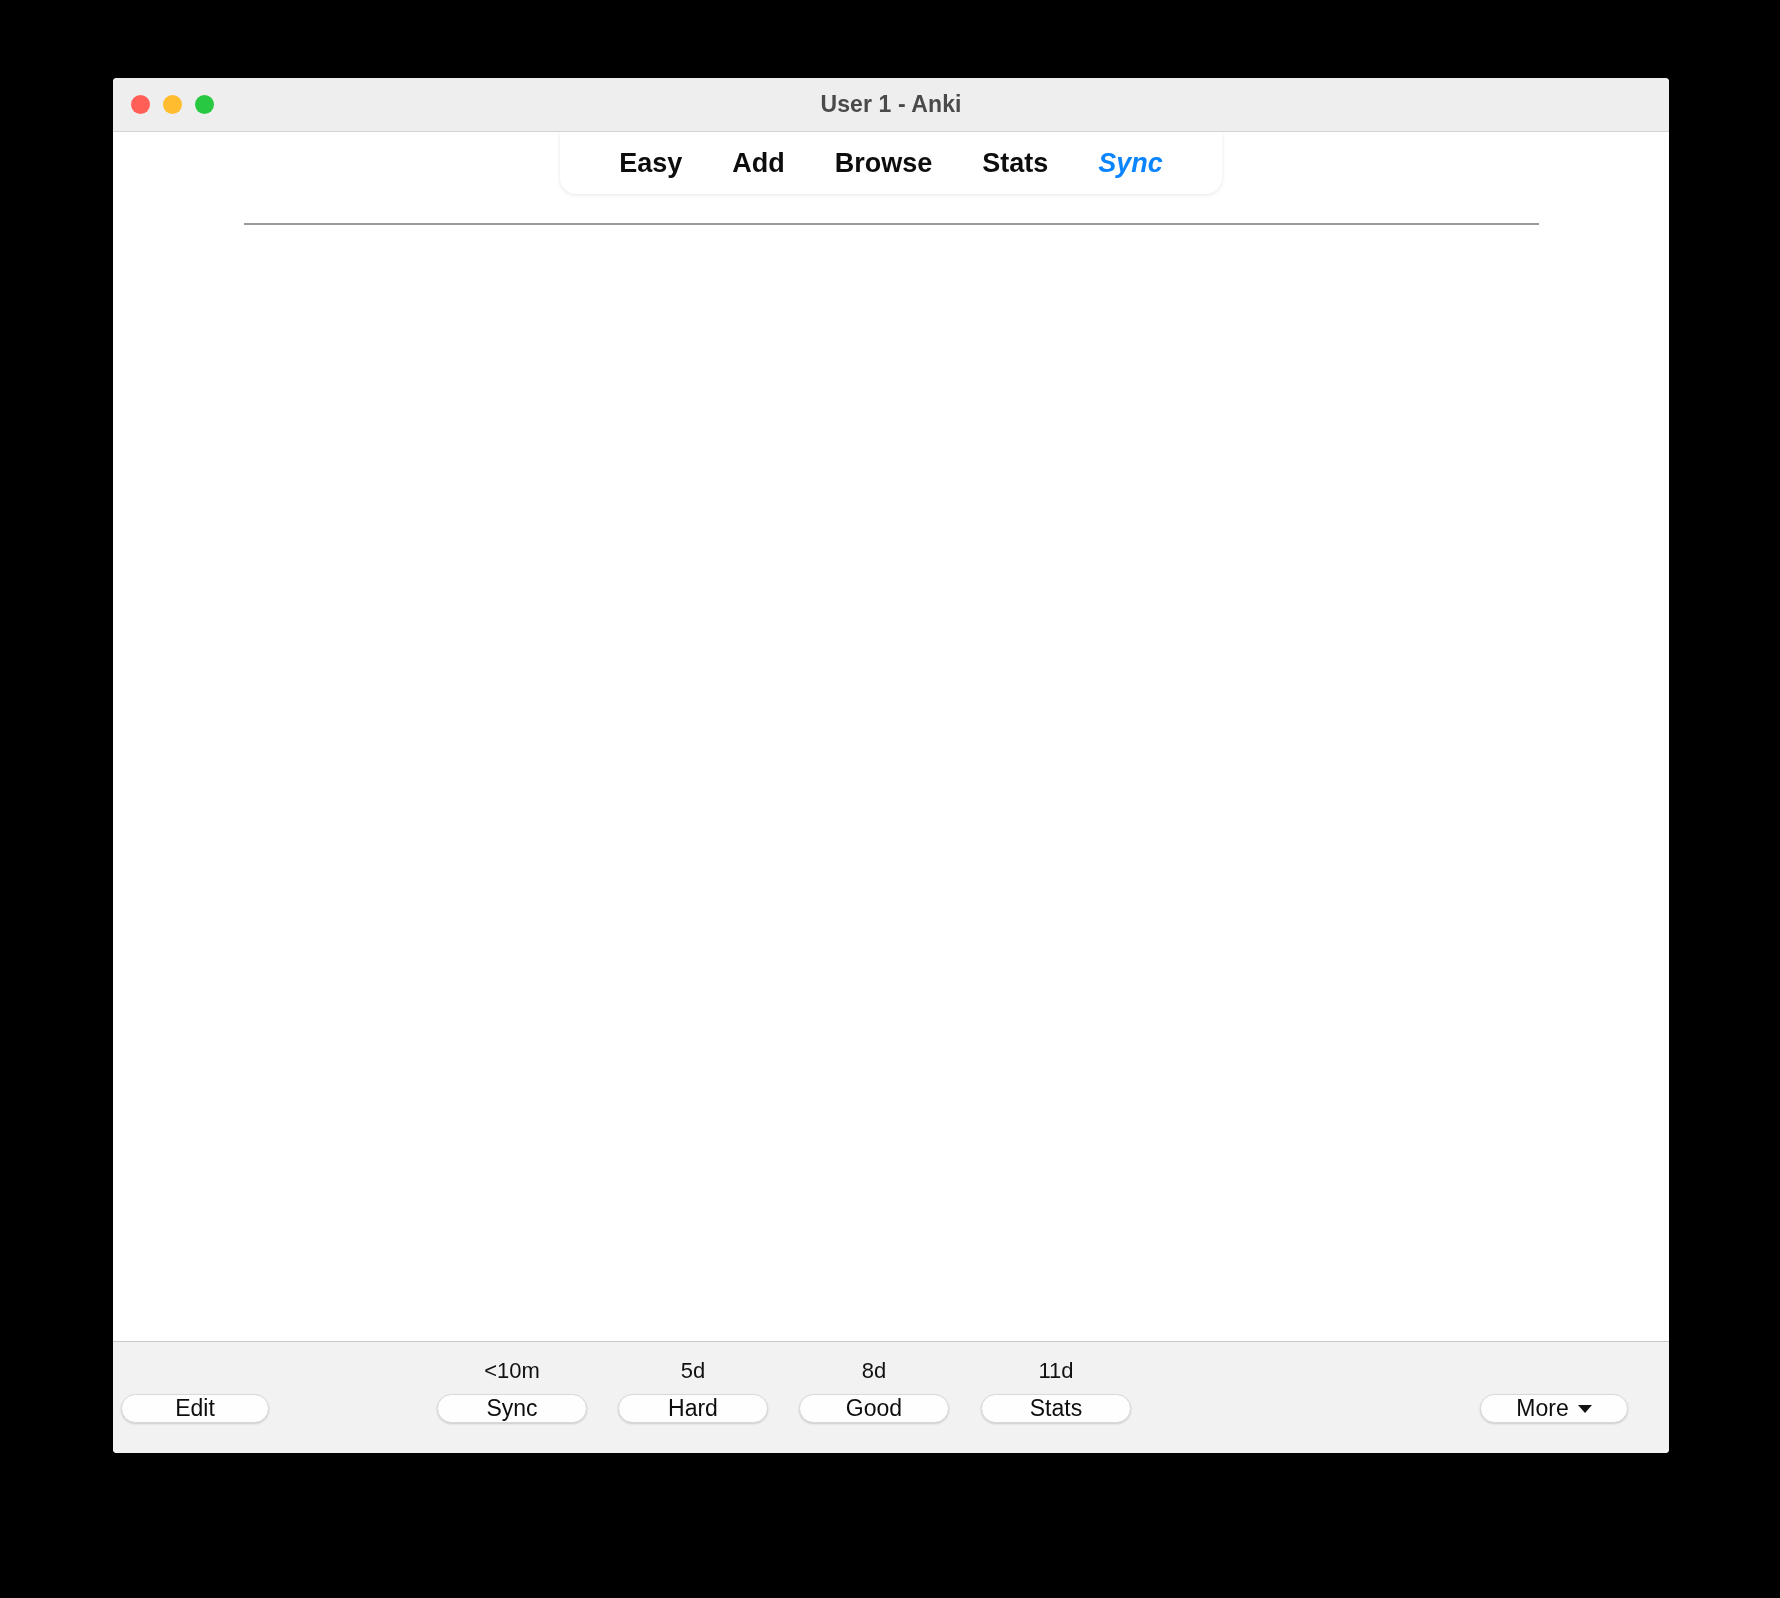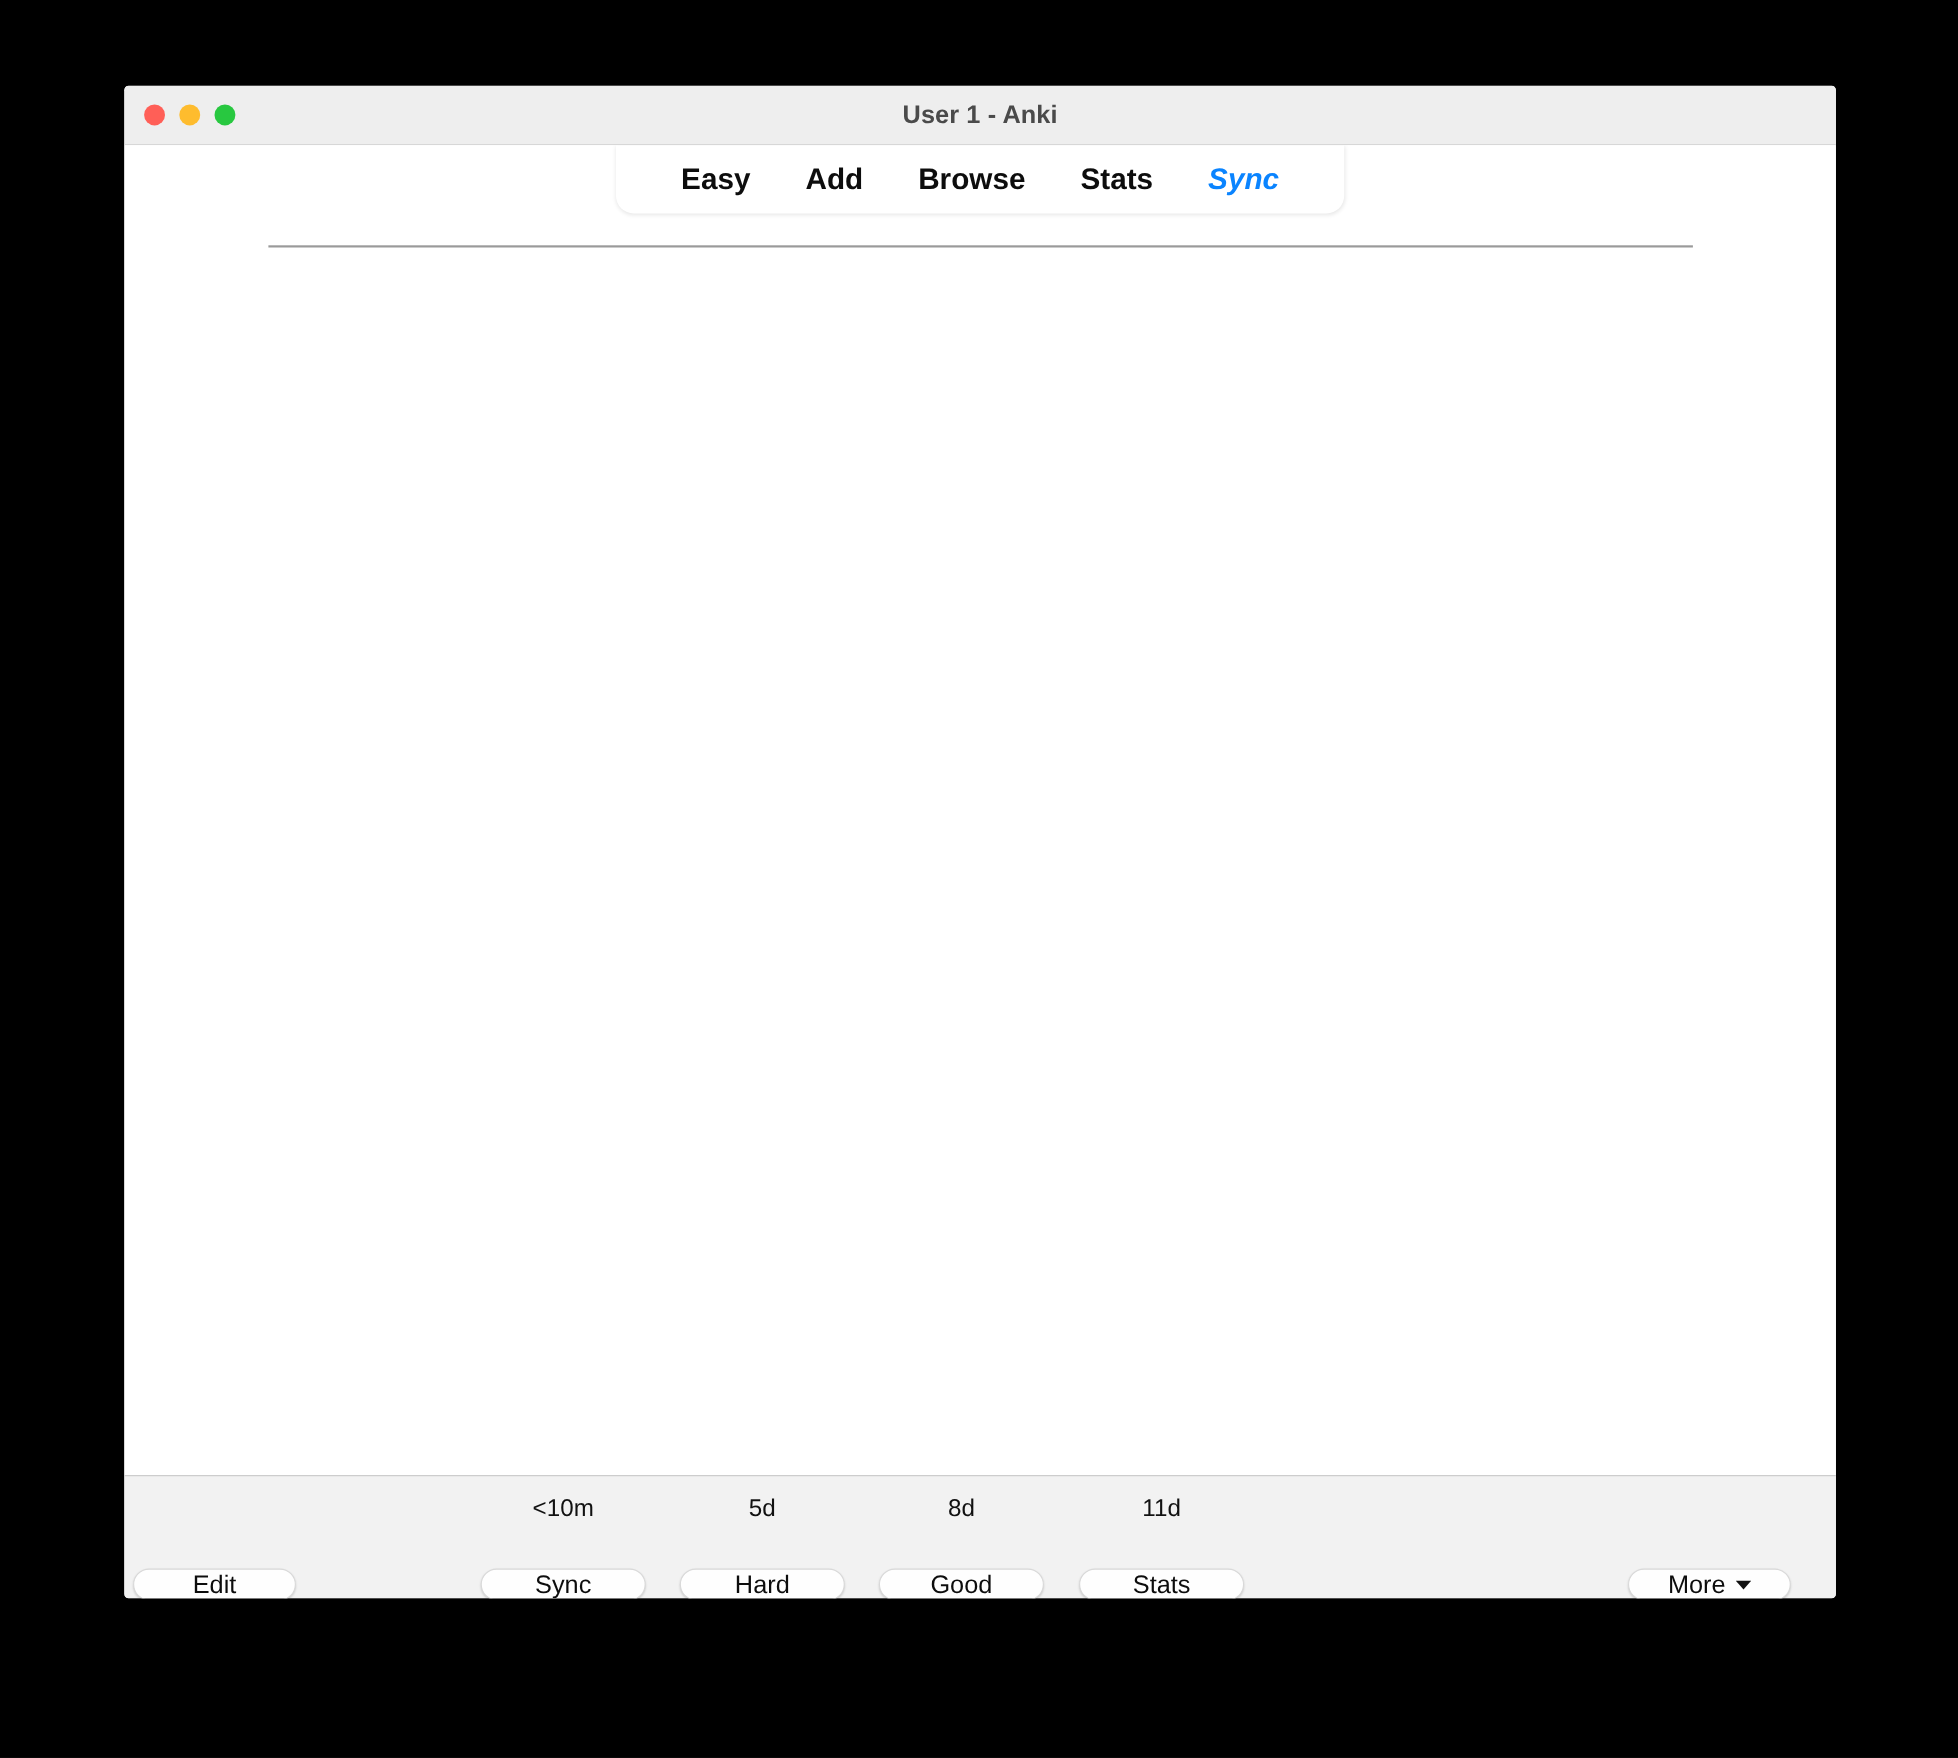--- a/index.html
+++ b/index.html
@@ -155,21 +155,20 @@
     height: 29px;
     font-size: 23px;
     color: #0d0d0d;
     display: flex;
     align-items: center;
     justify-content: center;
     cursor: pointer;
     user-select: none;
     font-family: "Liberation Sans", sans-serif;
     padding: 0;
-    margin-top: 32px;
   }
   .ease-label {
     position: absolute;
     font-size: 22px;
     color: #111111;
     text-align: center;
     user-select: none;
     white-space: nowrap;
   }
   .caret {

